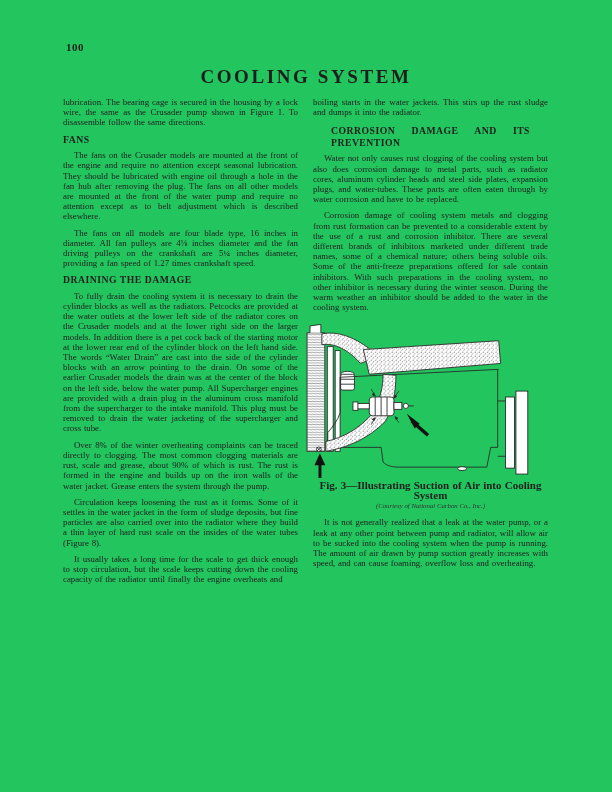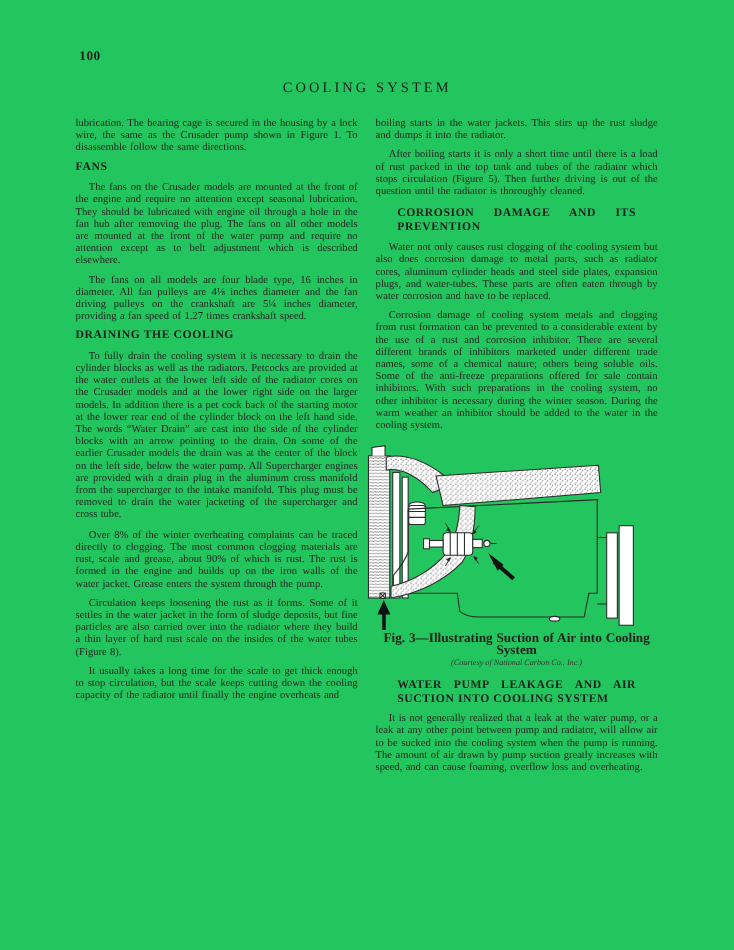--- a/index.html
+++ b/index.html
@@ -3,21 +3,21 @@
 <meta charset="utf-8">
 <style>
   html,body{margin:0;padding:0;}
   body{width:612px;height:792px;background:#f2f2ee;}
   .sheet{
     position:relative;width:612px;height:792px;background:#22c55e;
     font-family:"Liberation Serif","DejaVu Serif",serif;color:#1e1e1e;overflow:hidden;
   }
   .pageno{position:absolute;top:41px;left:66px;font-size:11px;font-weight:bold;letter-spacing:.5px;}
   .title{position:absolute;top:66px;left:0;width:100%;margin:0;text-align:center;
-    font-size:12px;font-weight:normal;letter-spacing:2.6px;}
+    font-size:19px;font-weight:bold;letter-spacing:2.6px;}
   .cols{position:absolute;top:97px;left:63px;display:flex;gap:15px;}
   .col{width:235px;font-size:8.8px;line-height:10.2px;text-align:justify;}
   .col p{margin:0 0 6px 0;text-indent:11px;word-spacing:.6px;}
   .col p.cont{text-indent:0;}
   .col p.last{margin-bottom:0;}
   h2{font-size:9.7px;line-height:11.5px;margin:5px 0 5px 0;letter-spacing:.5px;font-weight:bold;font-family:Liberation Serif, serif;}
   h2.h-left{text-align:left;}
   h2.h-center{padding:0 18px;margin-top:8px;}
   figure{margin:4px 0 7px 0;padding:0;}
   .fig-art{display:block;margin-left:-9px;}
@@ -32,30 +32,29 @@
   <div class="pageno">100</div>
   <h1 class="title">COOLING SYSTEM</h1>
 
   <div class="cols">
 
     <div class="col">
       <p class="cont">lubrication.  The bearing cage is secured in the housing by a lock wire, the same as the Crusader pump shown in Figure 1.  To disassemble follow the same directions.</p>
       <h2 class="h-left">FANS</h2>
       <p>The fans on the Crusader models are mounted at the front of the engine and require no attention except seasonal lubrication.  They should be lubricated with engine oil through a hole in the fan hub after removing the plug.  The fans on all other models are mounted at the front of the water pump and require no attention except as to belt adjustment which is described elsewhere.</p>
       <p>The fans on all models are four blade type, 16 inches in diameter.  All fan pulleys are 4⅛ inches diameter and the fan driving pulleys on the crankshaft are 5¼ inches diameter, providing a fan speed of 1.27 times crankshaft speed.</p>
-      <h2 class="h-left">DRAINING THE COOLING</h2>
+      <h2 class="h-left">DRAINING THE DAMAGE</h2>
       <p>To fully drain the cooling system it is necessary to drain the cylinder blocks as well as the radiators.  Petcocks are provided at the water outlets at the lower left side of the radiator cores on the Crusader models and at the lower right side on the larger models.  In addition there is a pet cock back of the starting motor at the lower rear end of the cylinder block on the left hand side.  The words “Water Drain” are cast into the side of the cylinder blocks with an arrow pointing to the drain.  On some of the earlier Crusader models the drain was at the center of the block on the left side, below the water pump.  All Supercharger engines are provided with a drain plug in the aluminum cross manifold from the supercharger to the intake manifold.  This plug must be removed to drain the water jacketing of the supercharger and cross tube.</p>
       <p>Over 8% of the winter overheating complaints can be traced directly to clogging.  The most common clogging materials are rust, scale and grease, about 90% of which is rust.  The rust is formed in the engine and builds up on the iron walls of the water jacket.  Grease enters the system through the pump.</p>
       <p>Circulation keeps loosening the rust as it forms.  Some of it settles in the water jacket in the form of sludge deposits, but fine particles are also carried over into the radiator where they build a thin layer of hard rust scale on the insides of the water tubes (Figure 8).</p>
       <p class="last">It usually takes a long time for the scale to get thick enough to stop circulation, but the scale keeps cutting down the cooling capacity of the radiator until finally the engine overheats and</p>
     </div>
 
     <div class="col">
       <p class="cont">boiling starts in the water jackets.  This stirs up the rust sludge and dumps it into the radiator.</p>
-      <p>After boiling starts it is only a short time until there is a load of rust packed in the top tank and tubes of the radiator which stops circulation (Figure 5).  Then further driving is out of the question until the radiator is thoroughly cleaned.</p>
       <h2 class="h-center">CORROSION DAMAGE AND ITS PREVENTION</h2>
       <p>Water not only causes rust clogging of the cooling system but also does corrosion damage to metal parts, such as radiator cores, aluminum cylinder heads and steel side plates, expansion plugs, and water-tubes.  These parts are often eaten through by water corrosion and have to be replaced.</p>
       <p>Corrosion damage of cooling system metals and clogging from rust formation can be prevented to a considerable extent by the use of a rust and corrosion inhibitor.  There are several different brands of inhibitors marketed under different trade names, some of a chemical nature; others being soluble oils.  Some of the anti-freeze preparations offered for sale contain inhibitors.  With such preparations in the cooling system, no other inhibitor is necessary during the winter season.  During the warm weather an inhibitor should be added to the water in the cooling system.</p>
 
       <figure>
         <svg class="fig-art" width="253" height="160" viewBox="0 0 256 162" xmlns="http://www.w3.org/2000/svg">
           <defs>
             <pattern id="fins" width="4" height="2.6" patternUnits="userSpaceOnUse">
               <rect width="4" height="2.6" fill="#fff"></rect>
               <line x1="0" y1="1" x2="4" y2="1.6" stroke="#555" stroke-width="0.55"></line>
@@ -128,18 +127,17 @@
             <polygon points="16,137 21.5,149 10.5,149"></polygon>
             <rect x="14.6" y="147" width="3" height="15"></rect>
           </g>
         </svg>
         <figcaption>
           <div class="figcap">Fig. 3—Illustrating Suction of Air into Cooling System</div>
           <div class="figcredit">(Courtesy of National Carbon Co., Inc.)</div>
         </figcaption>
       </figure>
 
-      <h2 class="h-center">WATER PUMP LEAKAGE AND AIR SUCTION INTO COOLING SYSTEM</h2>
       <p>It is not generally realized that a leak at the water pump, or a leak at any other point between pump and radiator, will allow air to be sucked into the cooling system when the pump is running.  The amount of air drawn by pump suction greatly increases with speed, and can cause foaming, overflow loss and overheating.</p>
     </div>
 
   </div>
 </div>
 
 </body></html>

